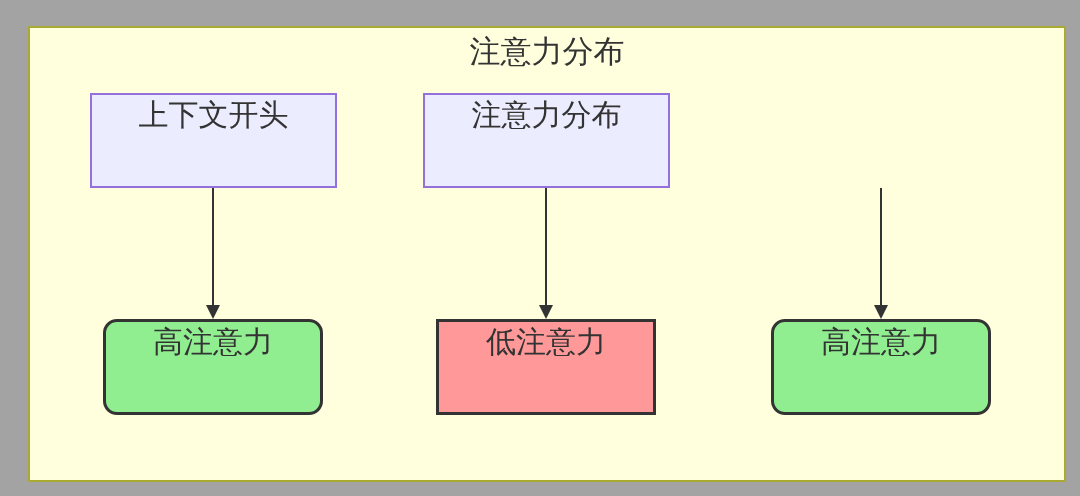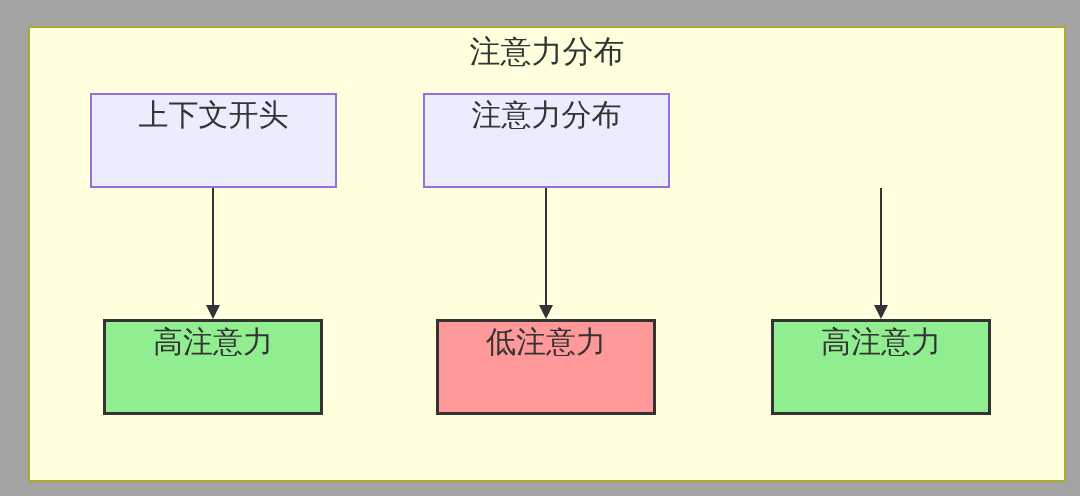--- a/index.html
+++ b/index.html
@@ -52,21 +52,21 @@
     height: 95px;
     background: var(--node-fill, #ECECFF);
     border: 2px solid var(--node-border, #9370DB);
   }
   .node-target {
     top: 319px;
     width: 220px;
     height: 96px;
     border: 3px solid var(--attention-border, #333333);
   }
-  .node-target.high { background: var(--high-attention-fill, #90EE90); }
+  .node-target.high { background: var(--high-attention-fill, #90EE90); border-radius: 14px; }
   .node-target.low  { background: var(--low-attention-fill, #FF9999); }
   .edge {
     position: absolute;
     top: 188px;
     width: 20px;
     height: 131px;
   }
   .edge svg { display: block; }
 </style>
 </head>

